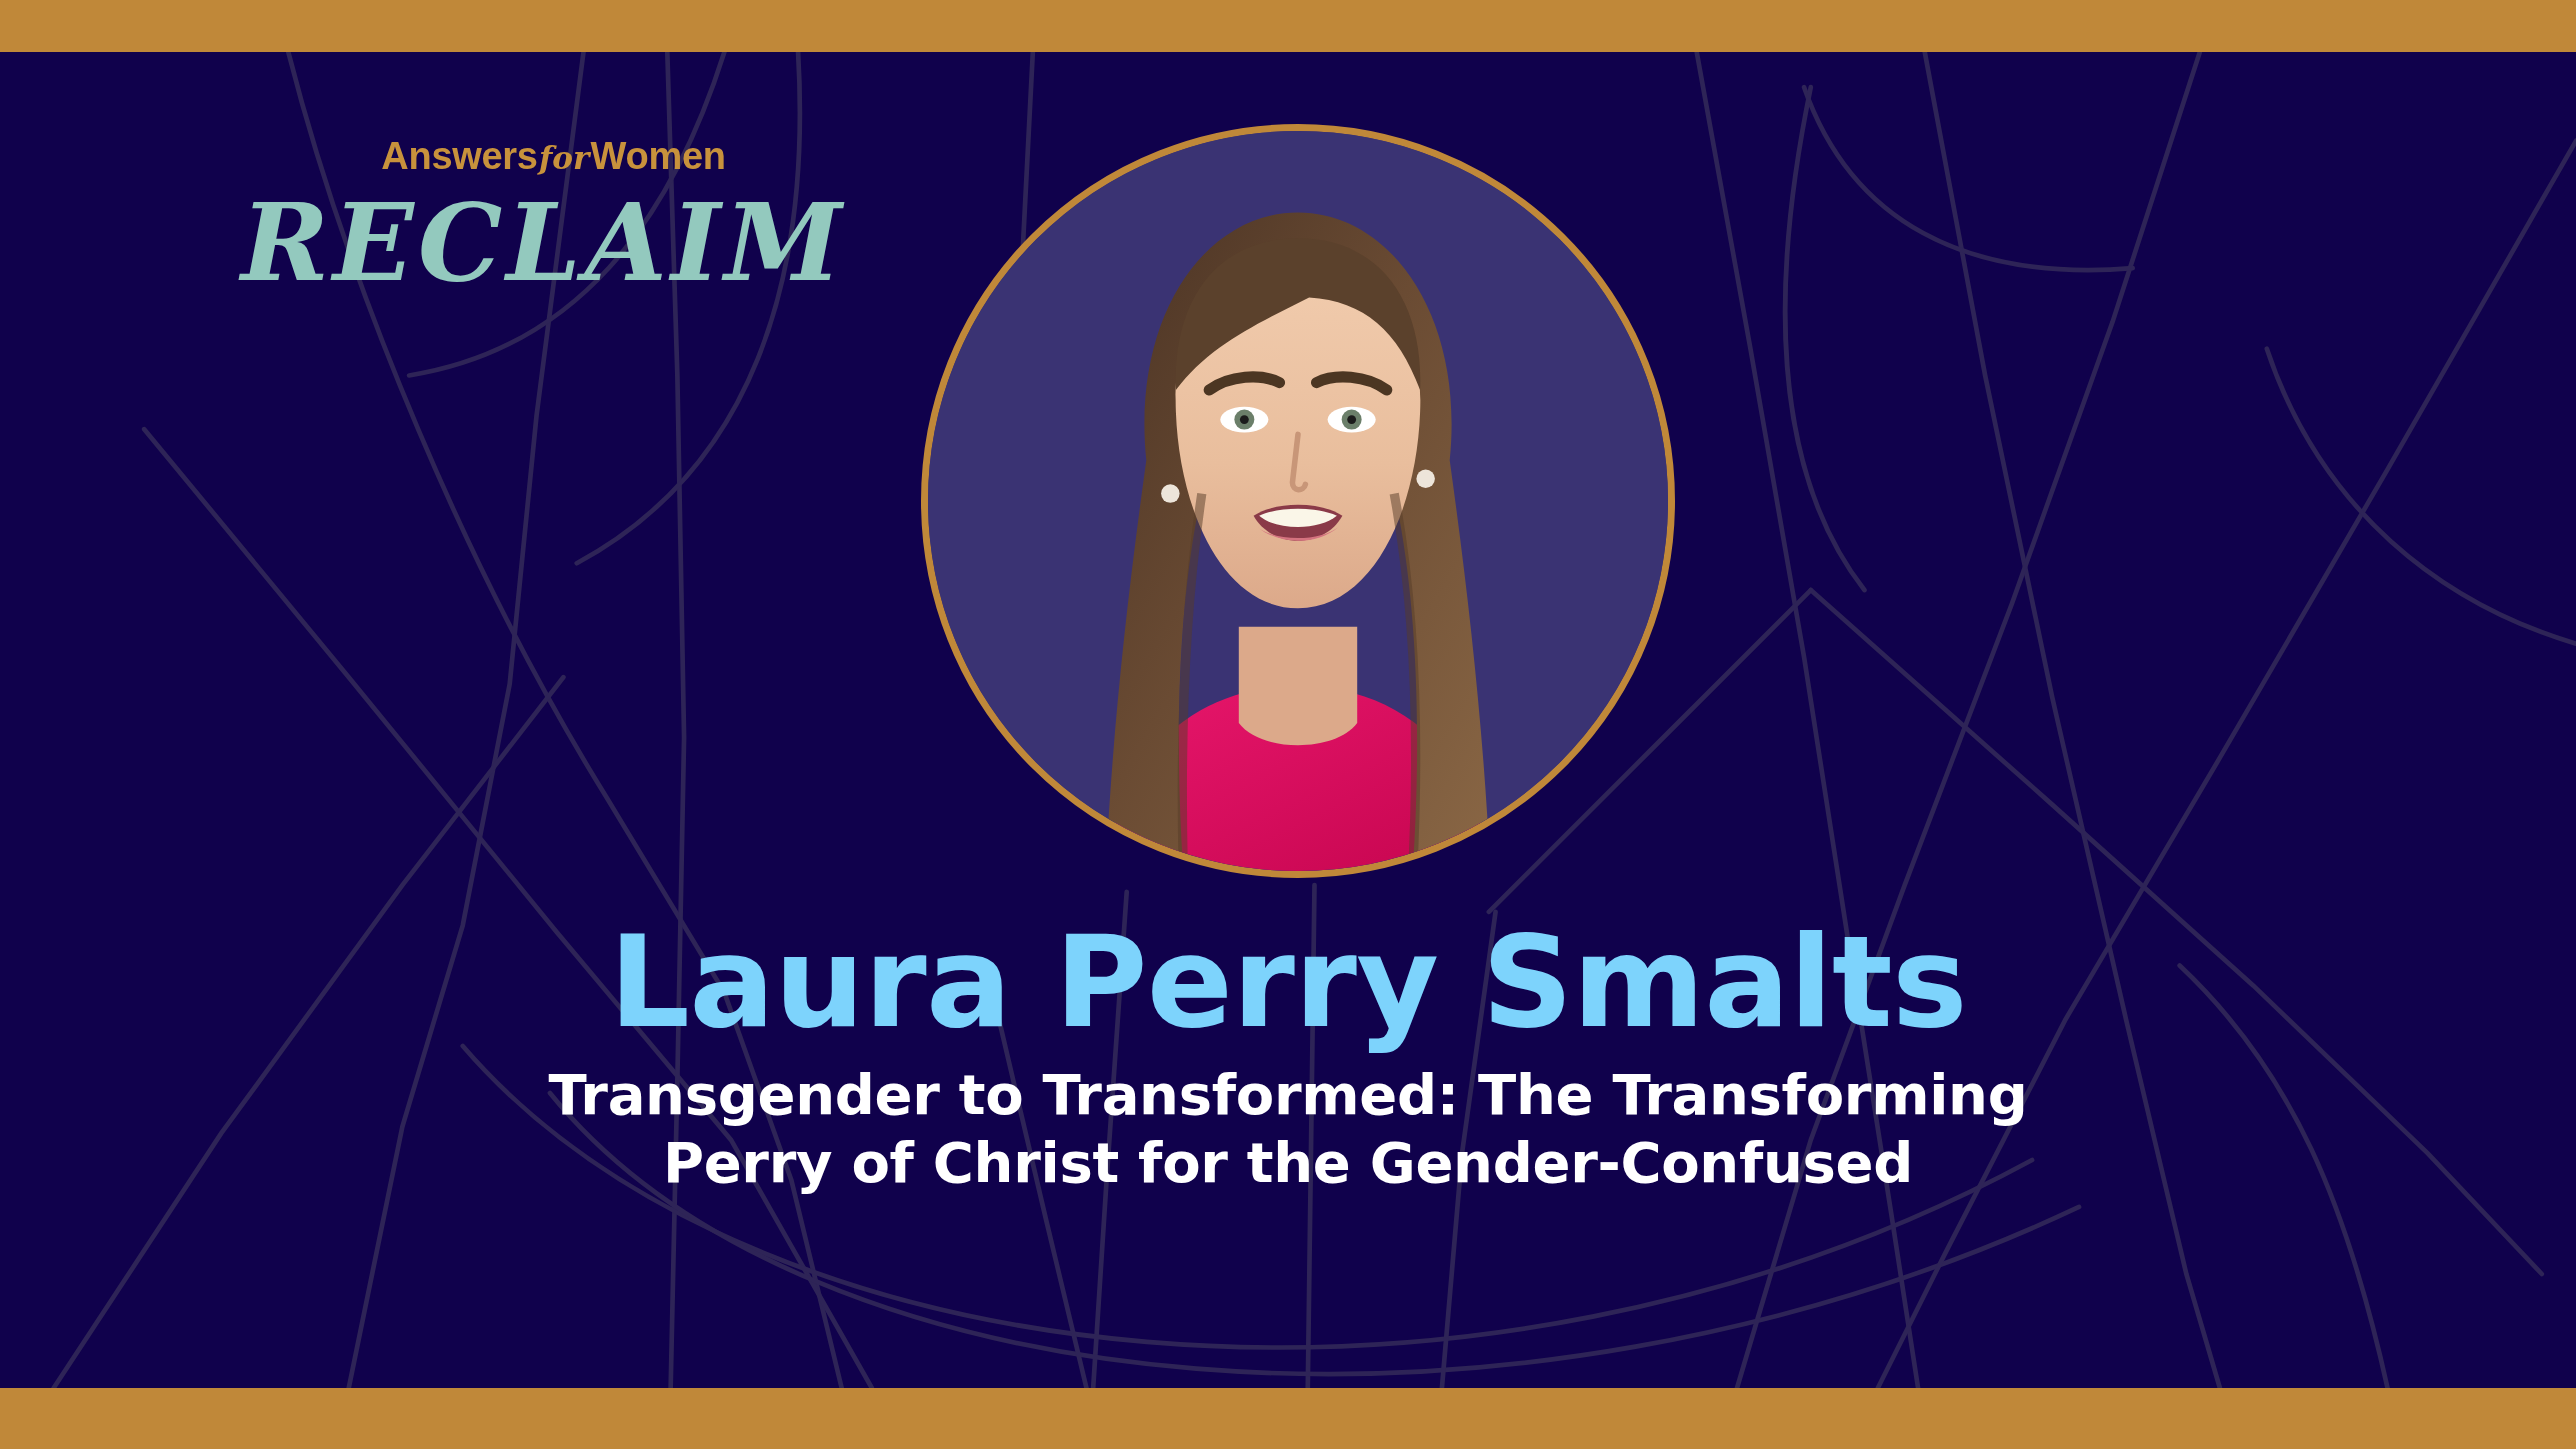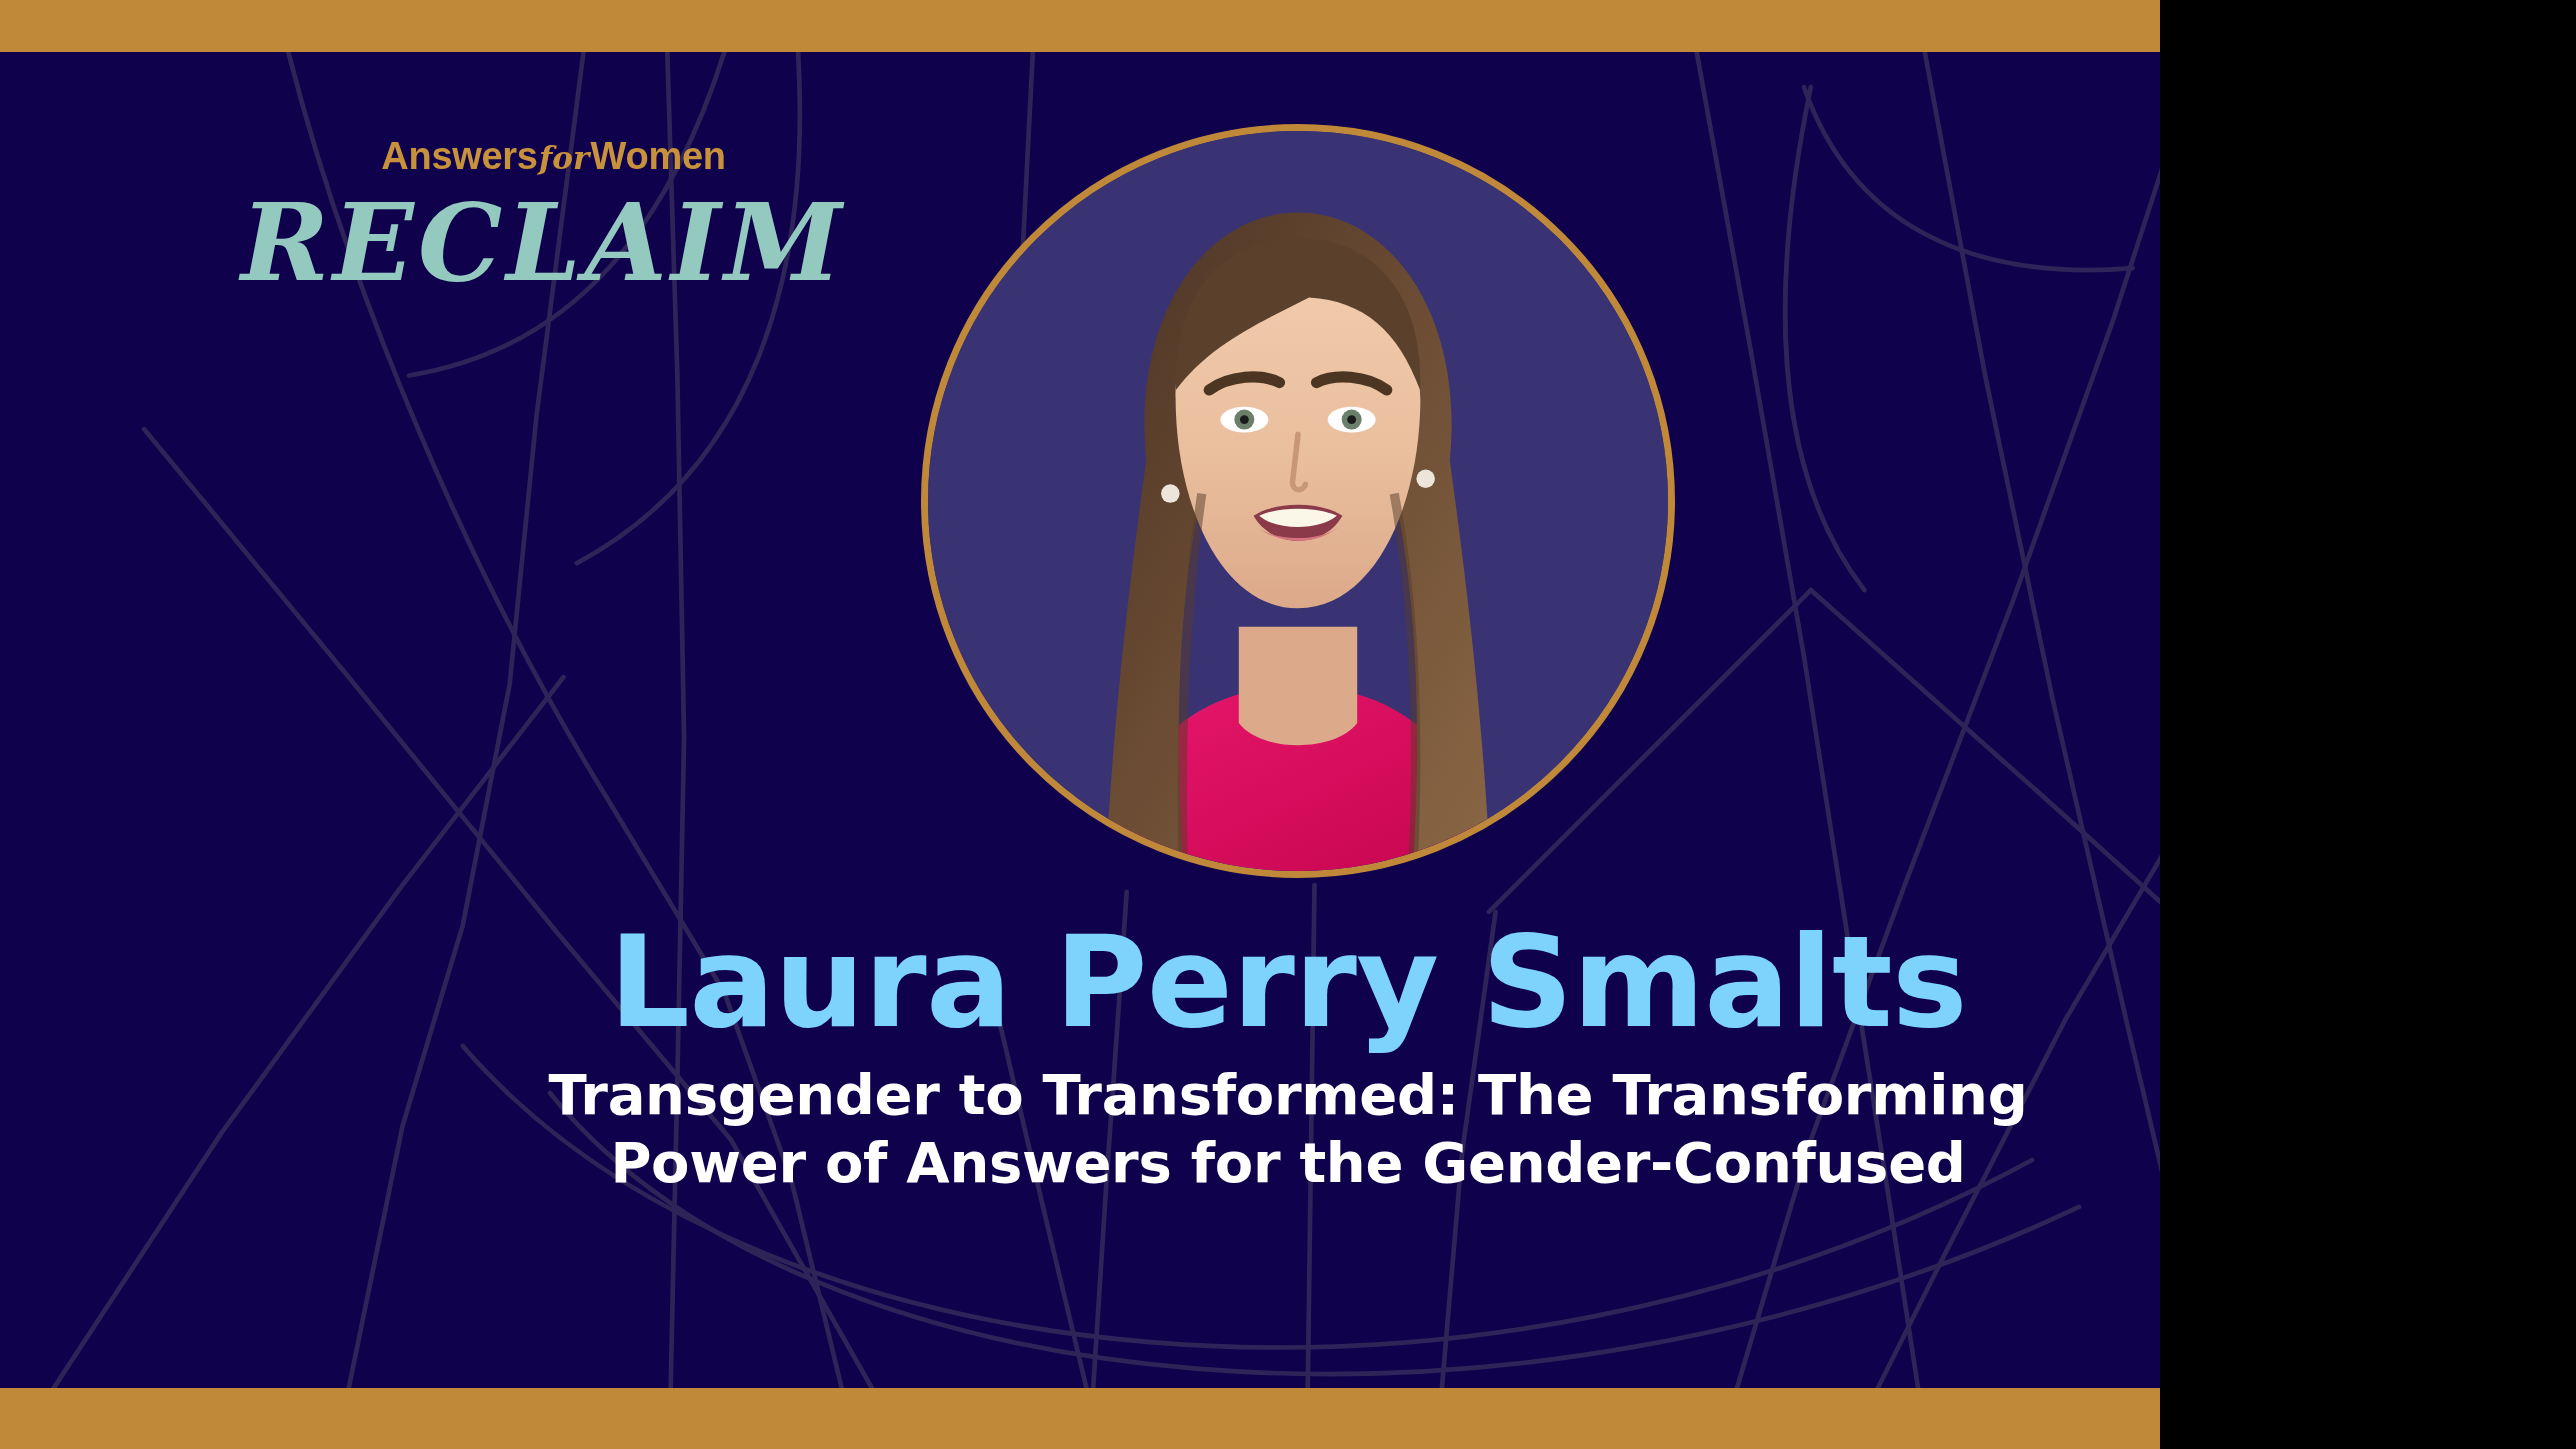--- a/index.html
+++ b/index.html
@@ -2,21 +2,21 @@
 <html style="font-size:10.7px"><head>
 <meta charset="utf-8">
 <style>
   html, body {
     margin: 0;
     padding: 0;
     background: #000;
   }
   #stage {
     position: relative;
-    width: 2160px;
+    width: 2576px;
     height: 1449px;
     overflow: hidden;
     background: #10014C;
     font-family: "Liberation Sans", sans-serif;
   }
 
   
   #bg-pattern {
     position: absolute;
     left: 0; top: 0;
@@ -228,20 +228,20 @@
 
       <path d="M 148 196 C 140 250 136 320 138 400" stroke="#553C28" stroke-width="5" fill="none" opacity="0.5"></path>
       <path d="M 252 196 C 262 250 266 320 262 400" stroke="#553C28" stroke-width="5" fill="none" opacity="0.5"></path>
     </svg>
   </div>
 
   <div id="speaker-block">
     <div id="speaker-name">Laura Perry Smalts</div>
     <div id="talk-title">
       <span class="title-line">Transgender to Transformed: The Transforming</span>
-      <span class="title-line">Power of Answers for the Gender-Confused</span>
+      <span class="title-line">Perry of Christ for the Gender-Confused</span>
     </div>
   </div>
 
   <div class="gold-bar" id="bar-bottom"></div>
 
 </div>
 
 
 </body></html>

